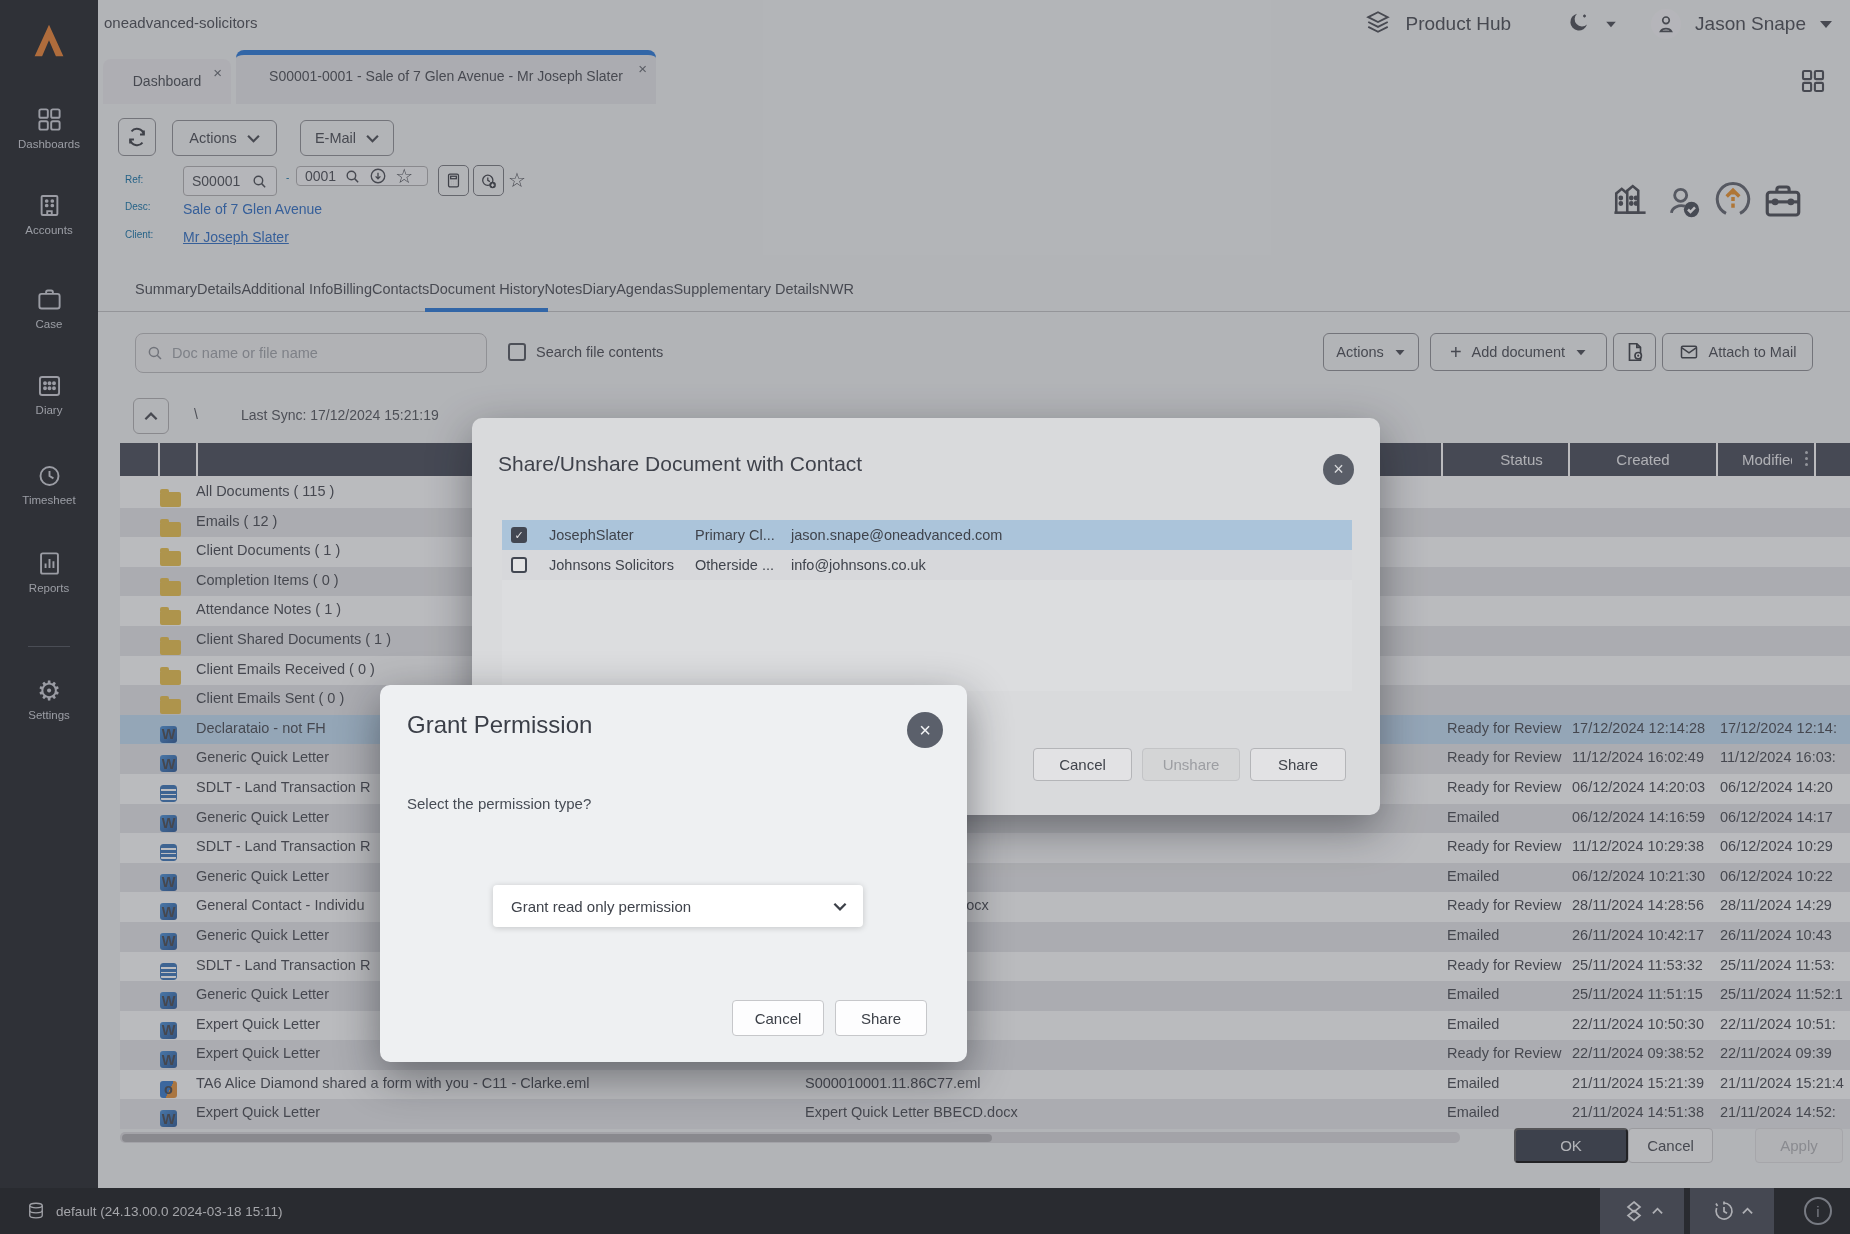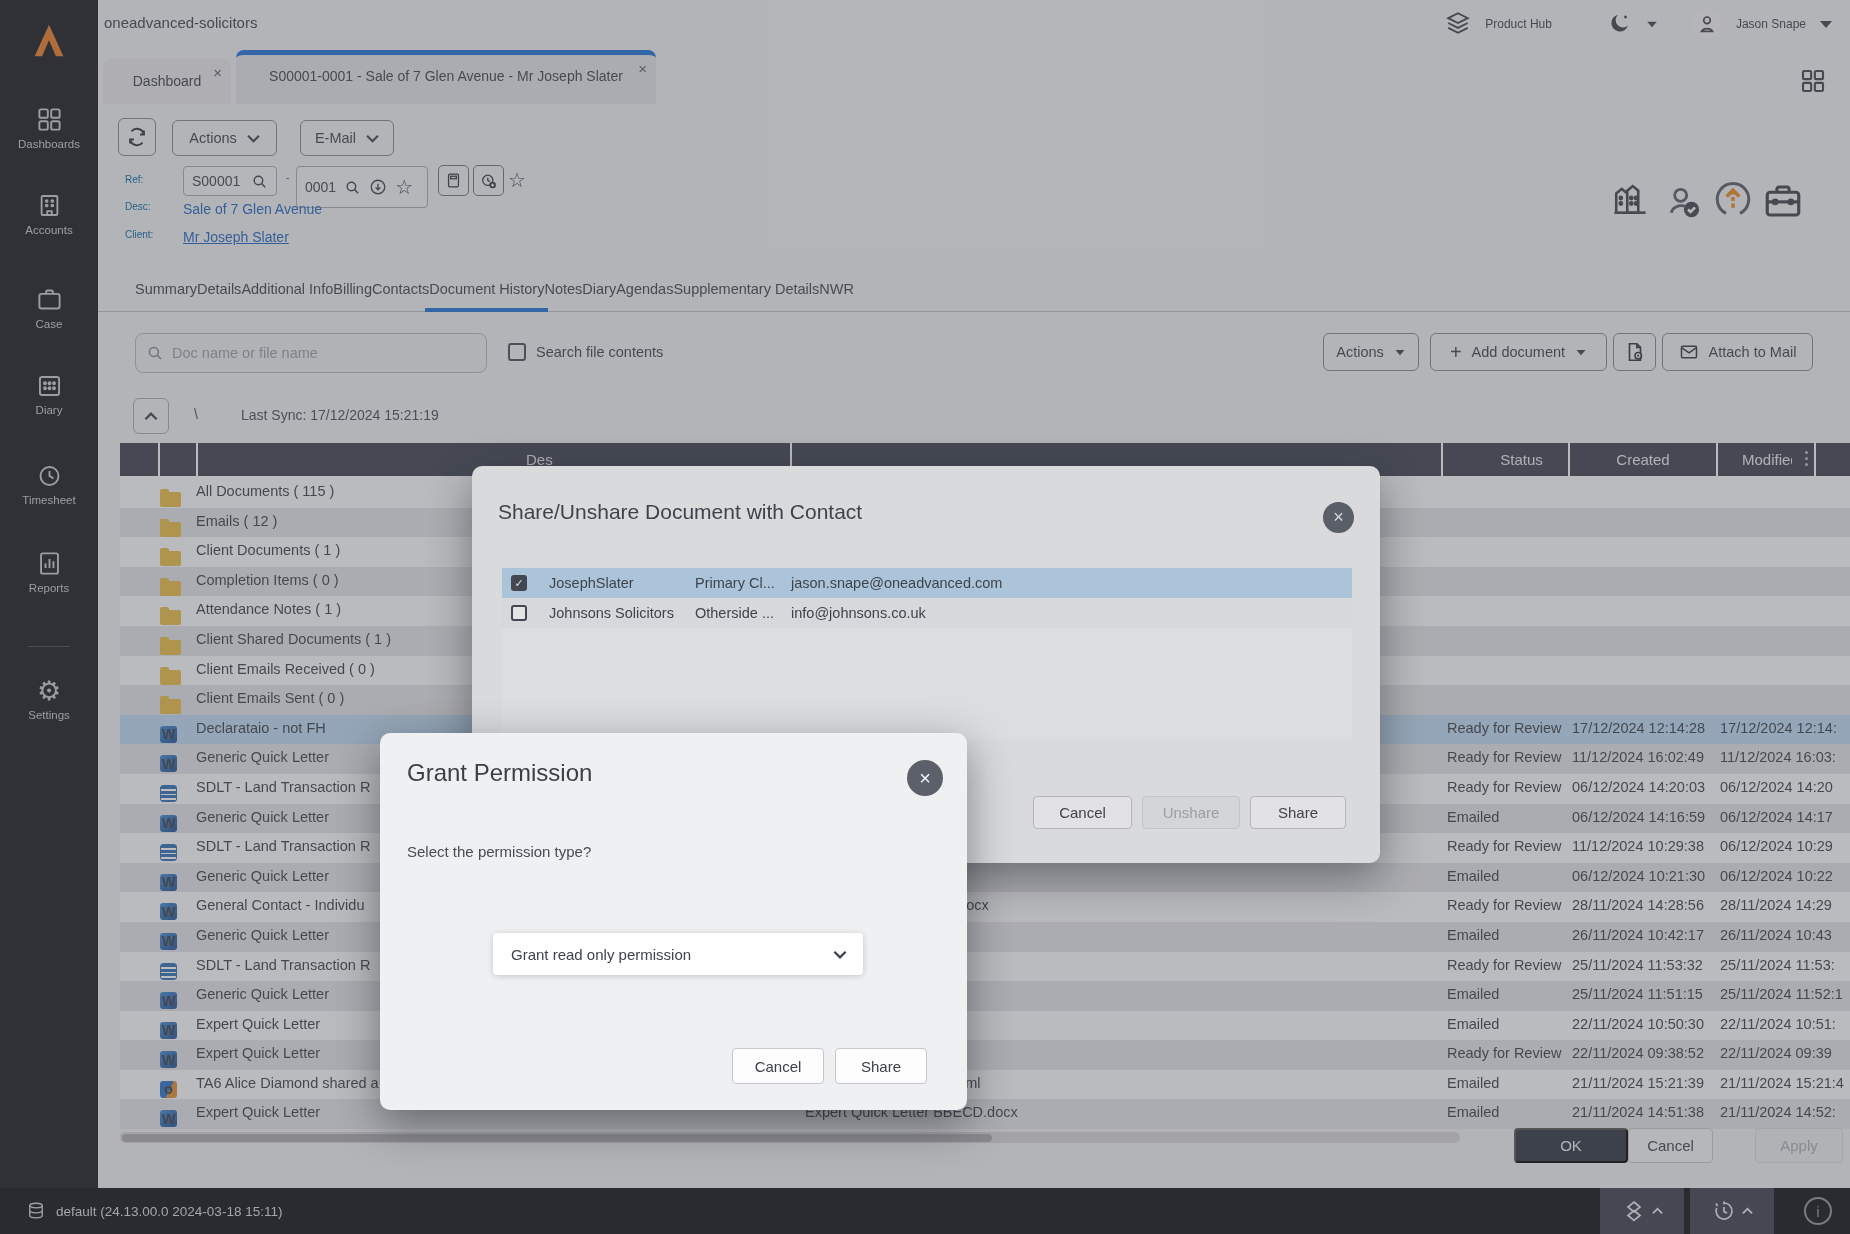--- a/index.html
+++ b/index.html
@@ -9,21 +9,21 @@
   
   .sidebar{position:absolute;left:0;top:0;width:98px;height:1188px;background:#15181e;z-index:1;}
   .logo{position:absolute;left:26px;top:16px;width:46px;height:46px;}
   .snav{position:absolute;left:0;width:98px;text-align:center;color:#c6cad1;font-size:11.5px;}
   .snav svg{display:block;margin:0 auto 5px auto;}
   .sdivider{position:absolute;left:28px;width:42px;height:1px;background:#42474f;}
   .gear-glyph{font-size:27px;line-height:27px;display:block;margin-bottom:4px;color:#c6cad1;}
 
   
   .topbar-title{position:absolute;left:104px;top:14px;font-size:15px;color:#3d4149;z-index:1;}
-  .tb-right{position:absolute;top:0;height:48px;right:18px;display:flex;align-items:center;gap:14px;z-index:1;color:#3c4048;font-size:12px;}
+  .tb-right{position:absolute;top:0;height:48px;right:18px;display:flex;align-items:center;gap:14px;z-index:1;color:#3c4048;font-size:19px;}
   .caret-down{width:0;height:0;border-left:6px solid transparent;border-right:6px solid transparent;border-top:7px solid #3c4048;display:inline-block;}
   .person-badge{width:30px;height:30px;border-radius:50%;background:#f2f3f5;display:flex;align-items:center;justify-content:center;}
 
   
   .tab{position:absolute;z-index:1;border-radius:8px 8px 0 0;color:#3d4149;font-size:14px;}
   .tab-dash{left:103px;top:59px;width:128px;height:45px;background:#e6e7ea;padding-top:14px;text-align:center;}
   .tab-case{left:236px;top:50px;width:420px;height:54px;background:#e2e3e6;border-top:5px solid #1a6fd6;padding-top:13px;text-align:center;}
   .tab-x{position:absolute;right:9px;top:5px;font-size:15px;color:#5a5f68;cursor:default;}
   .grid-btn{position:absolute;right:22px;top:66px;z-index:1;}
 
@@ -87,21 +87,21 @@
 
   
   .statusbar{position:absolute;left:0;top:1188px;width:1850px;height:46px;background:#0c0e12;z-index:1;color:#d6d8db;font-size:13.5px;}
   .sb-left{position:absolute;left:26px;top:0;height:46px;display:flex;align-items:center;gap:10px;}
   .sb-btn{position:absolute;top:0;width:84px;height:46px;background:#3a3f4a;display:flex;align-items:center;justify-content:center;gap:6px;color:#e8eaee;}
   .sb-info{position:absolute;right:18px;top:9px;width:28px;height:28px;border:2px solid #8d929b;border-radius:50%;color:#8d929b;display:flex;align-items:center;justify-content:center;font-size:15px;}
 
   
   .overlay1{position:absolute;inset:0;background:rgba(88,90,96,.28);z-index:10;}
   .overlay2{position:absolute;inset:0;background:rgba(88,90,96,.16);z-index:30;}
-  .dialog{position:absolute;background:#f2f3f5;border-radius:10px;box-shadow:0 14px 44px rgba(18,20,26,.45);margin-top:48px;}
+  .dialog{position:absolute;background:#f2f3f5;border-radius:10px;box-shadow:0 14px 44px rgba(18,20,26,.45);}
   .share{left:472px;top:418px;width:908px;height:397px;z-index:20;}
   .grant{left:380px;top:685px;width:587px;height:377px;z-index:40;background:#eef0f2;}
   .dlg-title{position:absolute;color:#3b3f48;}
   .dlg-close{position:absolute;border-radius:50%;background:#5b606b;color:#f2f3f5;display:flex;align-items:center;justify-content:center;}
   .stable{position:absolute;left:30px;top:102px;width:850px;}
   .sthead{display:flex;gap:2px;background:#fdfdfd;}
   .sth{background:#383d4b;color:#eceef1;font-size:15px;height:34px;display:flex;align-items:center;justify-content:center;}
   .srow{display:flex;align-items:center;height:30px;font-size:14.5px;color:#3b4049;}
   .srow.sel{background:#bcd9f2;}
   .srow.alt{background:#f0f1f3;}
@@ -250,21 +250,21 @@
 
   <span class="lbl abs" style="left:125px;top:174px;">Ref:</span>
   <div class="inputbox abs" style="left:183px;top:166px;width:94px;height:30px;justify-content:space-between;">
     <span>S00001</span>
     <svg width="17" height="17" viewBox="0 0 24 24" fill="none" stroke="#3c4048" stroke-width="2">
         <circle cx="10.5" cy="10.5" r="6"></circle>
         <path d="m15 15 5 5"></path>
       </svg>
   </div>
   <span class="lbl abs" style="left:286px;top:172px;">-</span>
-  <div class="inputbox abs" style="left:296px;top:166px;width:132px;height:42px;gap:8px;">
+  <div class="inputbox abs" style="left:296px;top:166px;width:132px;height:20px;gap:8px;">
     <span>0001</span>
     <svg width="17" height="17" viewBox="0 0 24 24" fill="none" stroke="#3c4048" stroke-width="2">
         <circle cx="10.5" cy="10.5" r="6"></circle>
         <path d="m15 15 5 5"></path>
       </svg>
     <svg width="18" height="18" viewBox="0 0 24 24" fill="none" stroke="#3c4048" stroke-width="1.8">
         <circle cx="12" cy="12" r="9"></circle>
         <path d="M12 7.5v8M8.8 12.5 12 15.7l3.2-3.2"></path>
       </svg>
     <span class="star">☆</span>

